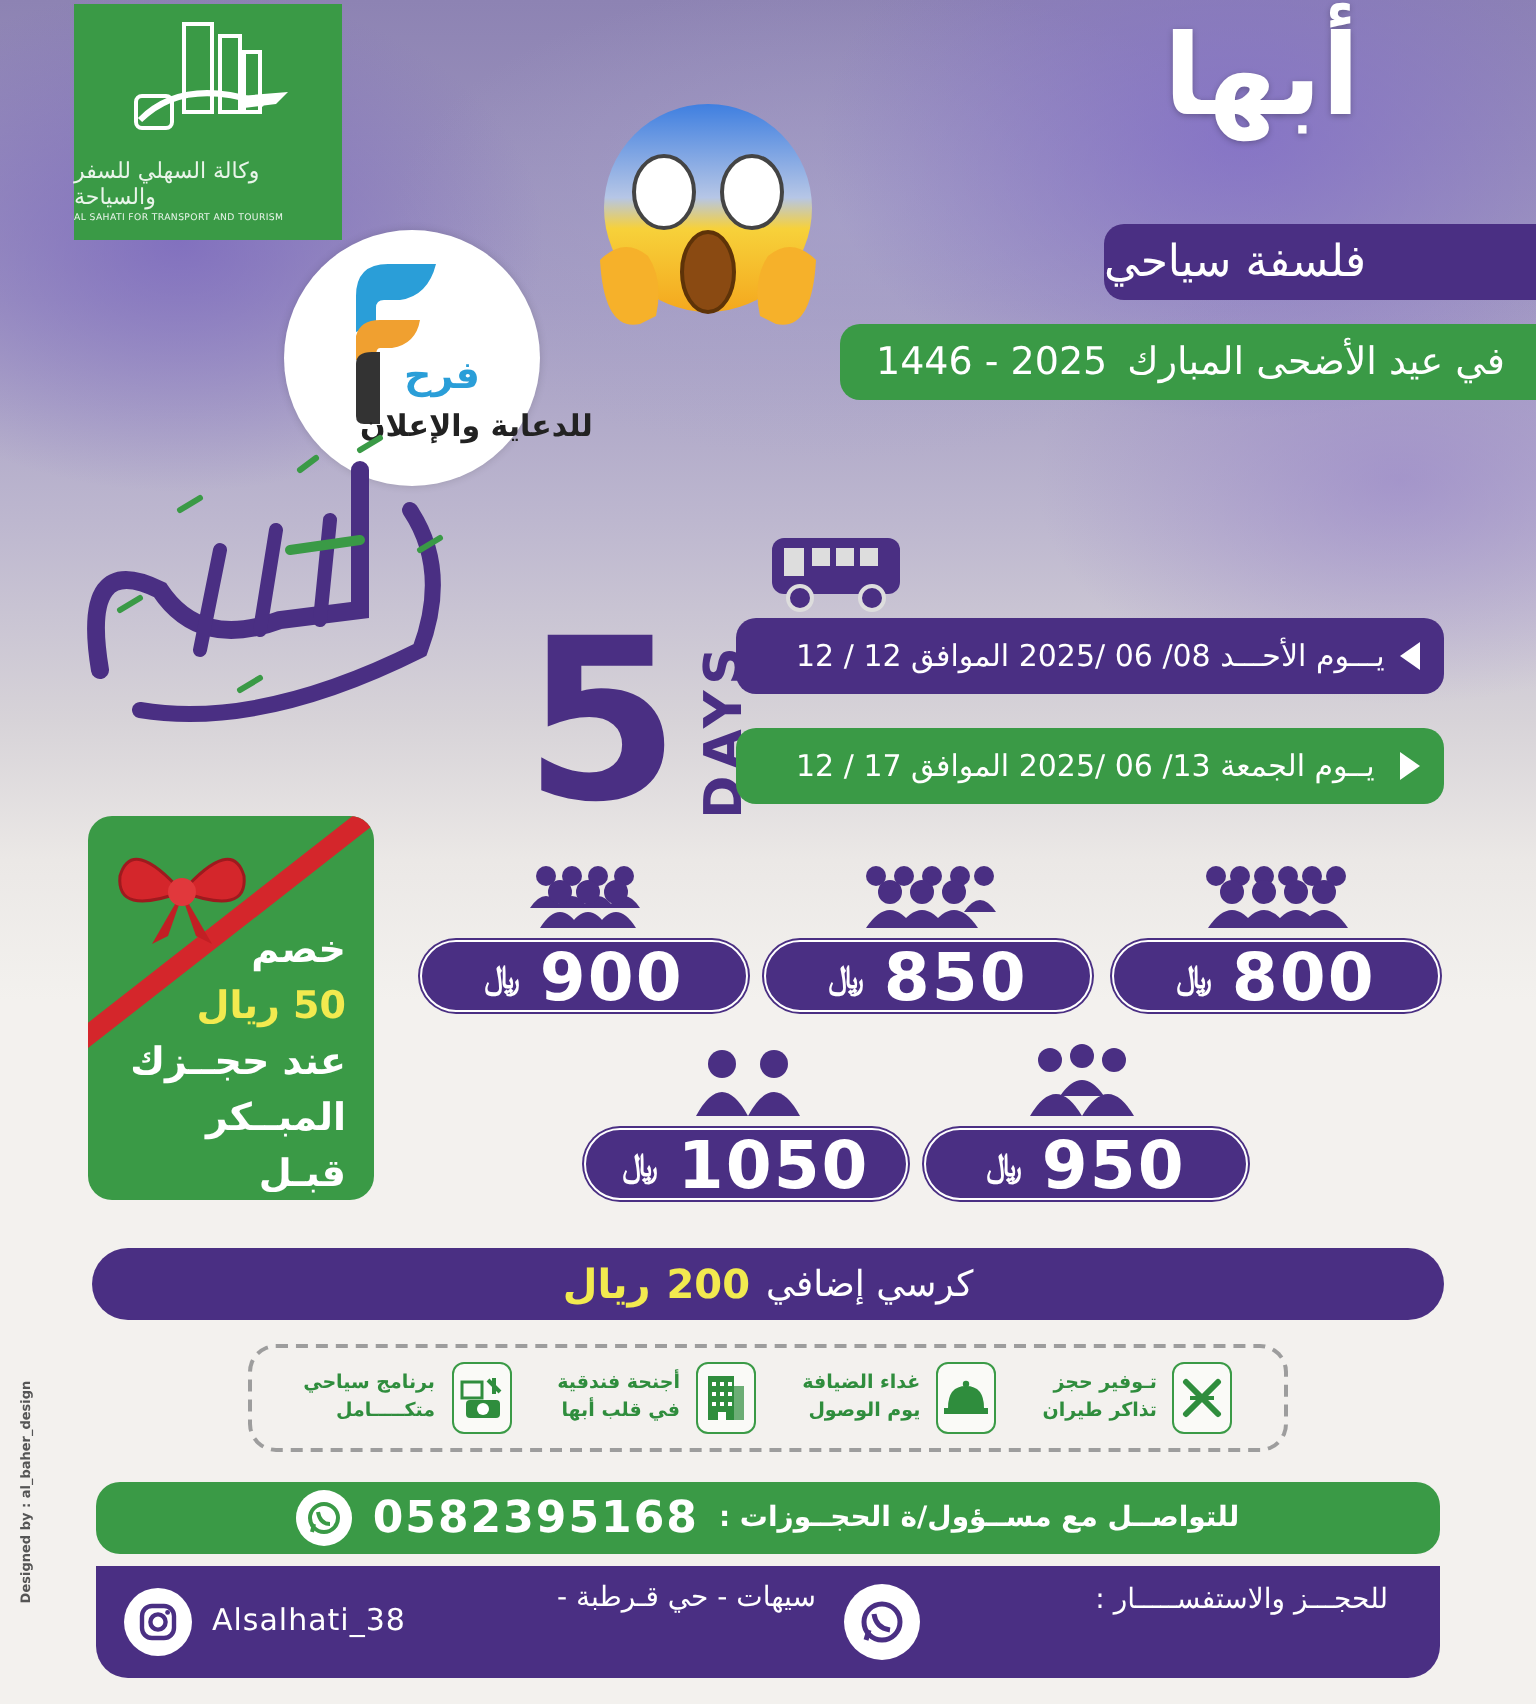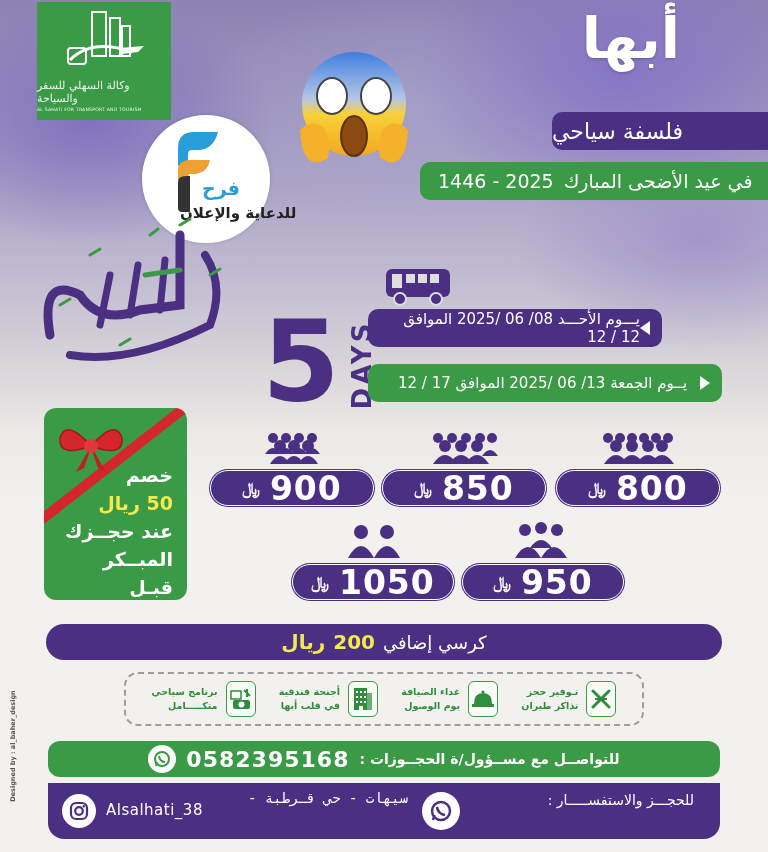--- a/index.html
+++ b/index.html
@@ -66,21 +66,21 @@
   .five { left: 262px; top: 305px; color: #4a2f83; font-size: 112px; font-weight: bold; line-height: 1; font-family: "DejaVu Sans", sans-serif; }
   .days {
     left: 318px; top: 350px; color: #4a2f83; font-size: 26px; font-weight: bold;
     transform: rotate(-90deg); transform-origin: center; letter-spacing: 3px;
   }
   .bus { left: 384px; top: 267px; }
   .date-pill {
     height: 38px; border-radius: 10px; color: #fff; font-size: 15px;
     display: flex; align-items: center; justify-content: space-between; padding: 0 12px 0 30px;
   }
-  .date-pill.purple { left: 368px; top: 309px; width: 294px; background: #4a2f83; }
+  .date-pill.purple { left: 368px; top: 309px; width: 354px; background: #4a2f83; }
   .date-pill.green { left: 368px; top: 364px; width: 354px; background: #3a9a46; }
   .tri { width: 0; height: 0; border-top: 7px solid transparent; border-bottom: 7px solid transparent; }
   .tri.left { border-right: 10px solid #fff; }
   .tri.right { border-left: 10px solid #fff; }
 
   
   .disc {
     left: 44px; top: 408px; width: 143px; height: 192px; border-radius: 12px;
     background: #3a9a46; overflow: hidden;
   }
@@ -136,21 +136,21 @@
   .wa-circle {
     width: 28px; height: 28px; border-radius: 50%; background: #fff; display: flex; align-items: center; justify-content: center;
   }
   .contact-purple {
     left: 48px; top: 783px; width: 672px; height: 56px; border-radius: 0 0 16px 16px; background: #4a2f83;
     color: #fff;
   }
   .cp-right { position: absolute; right: 26px; top: 7px; text-align: right; font-size: 14px; line-height: 21px; }
   .cp-right .phones { font-size: 15px; letter-spacing: 0.5px; }
   .cp-wa { position: absolute; left: 374px; top: 9px; width: 38px; height: 38px; border-radius: 50%; background: #fff; display: flex; align-items: center; justify-content: center; }
-  .cp-addr { position: absolute; left: 188px; top: 6px; width: 172px; text-align: right; font-size: 14px; line-height: 21px; direction: rtl; font-family: Liberation Mono, monospace; }
+  .cp-addr { position: absolute; left: 188px; top: 6px; width: 172px; text-align: right; font-size: 14px; line-height: 21px; direction: rtl; }
   .cp-handle { position: absolute; left: 58px; top: 18px; font-size: 15px; letter-spacing: 0.5px; }
   .cp-ig { position: absolute; left: 14px; top: 11px; width: 34px; height: 34px; border-radius: 50%; background: #fff; display: flex; align-items: center; justify-content: center; }
 
   .credit {
     left: -52px; top: 742px; width: 130px; transform: rotate(-90deg);
     font-size: 6.5px; color: #555; font-weight: bold; text-align: center;
   }
 </style>
 </head>
 <body>

